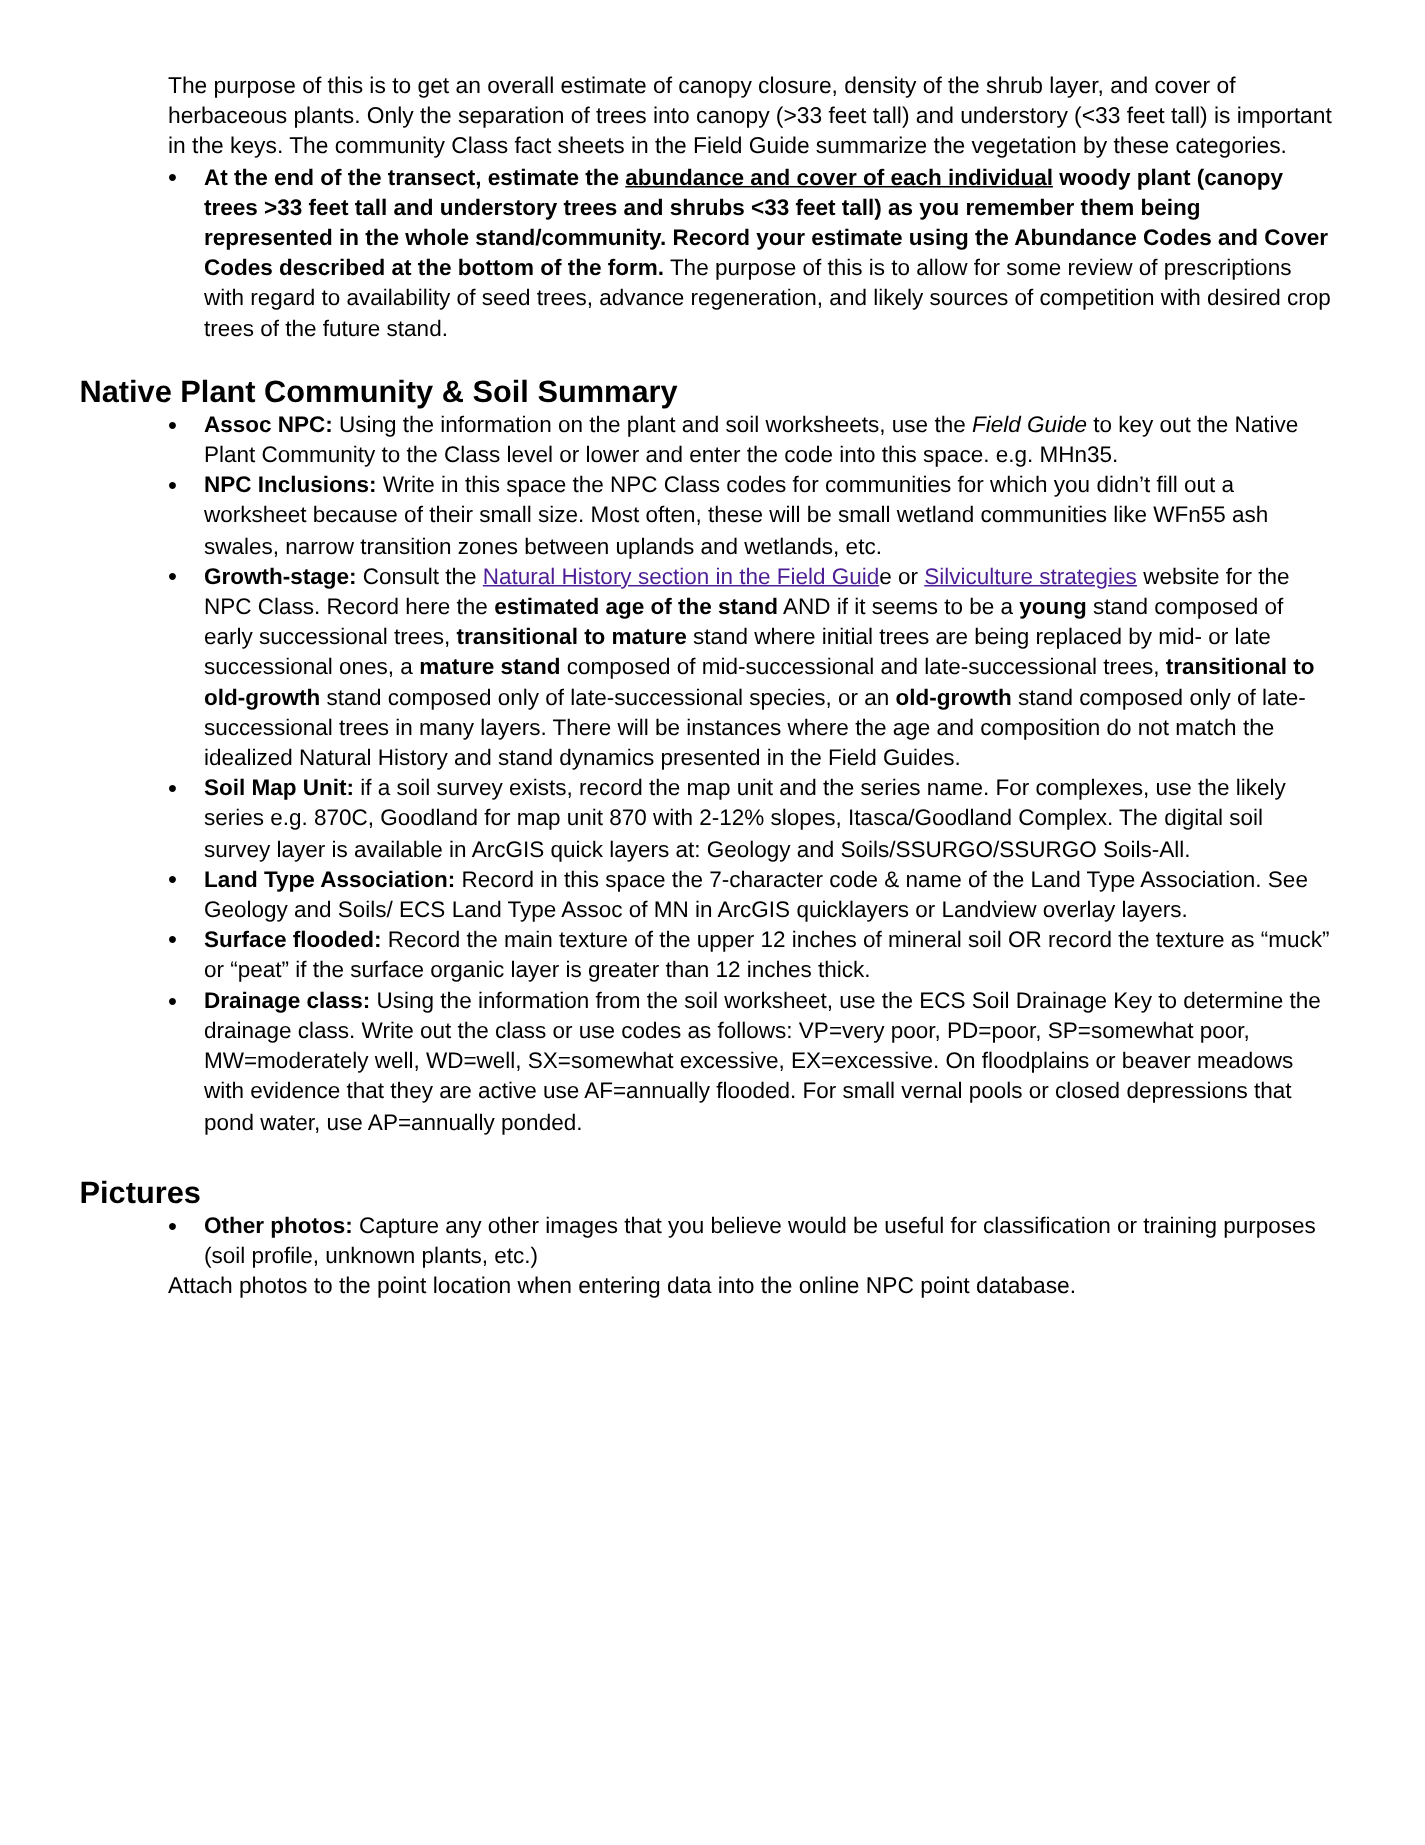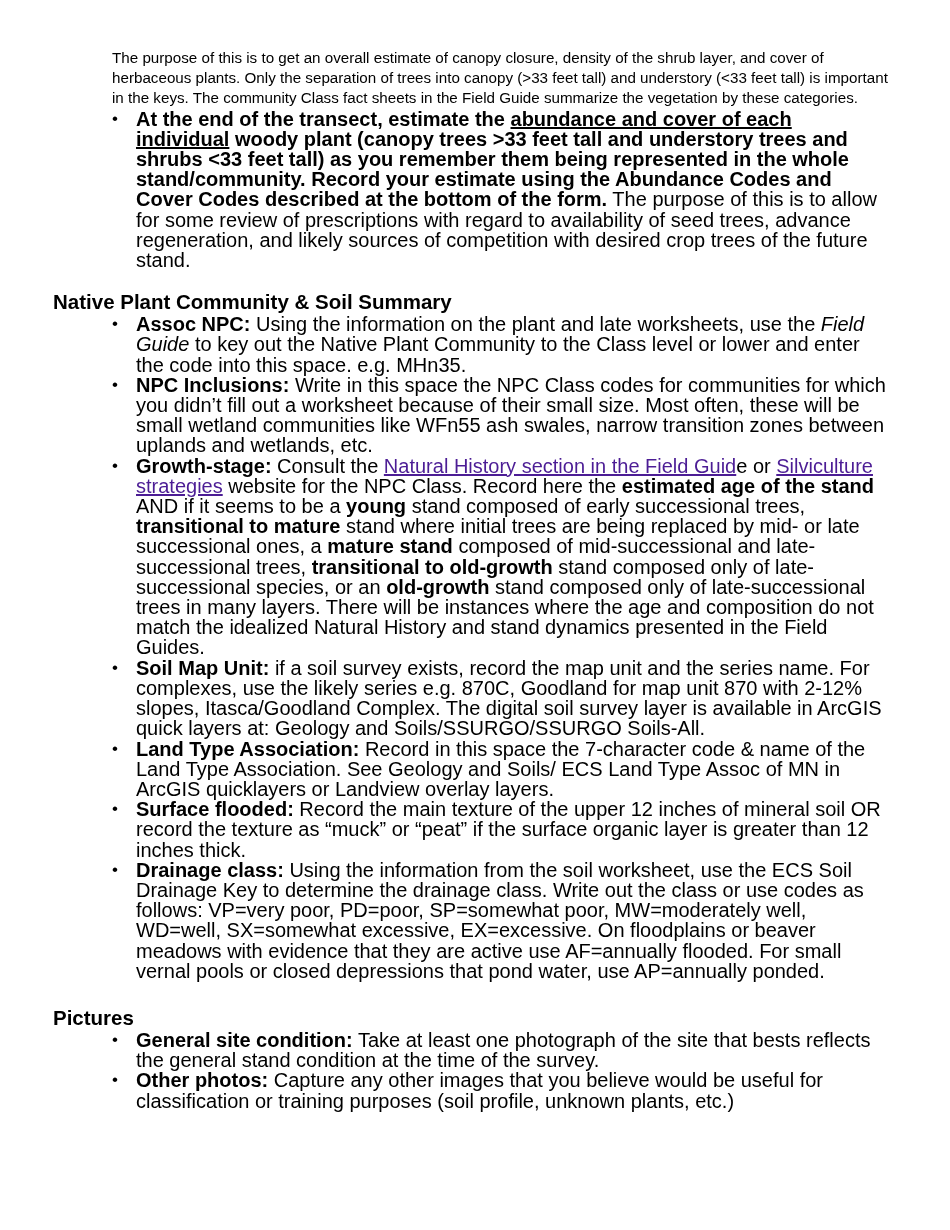--- a/index.html
+++ b/index.html
@@ -36,21 +36,21 @@
   }
   ul.bullets {
     list-style: none;
     margin: 0;
     padding: 0;
   }
   ul.bullets > li {
     position: relative;
     padding-left: 24px;
     margin: 0;
-    font-size: 20px;
+    font-size: 15px;
     line-height: 20.2px;
   }
   ul.bullets > li::before {
     content: "\2022";
     position: absolute;
     left: 0px;
     top: 0px;
     font-size: 17px;
     line-height: 20.2px;
   }
@@ -112,21 +112,21 @@
       </li>
     </ul>
 
     <div class="head-npc-wrap">
       <h2 class="section-head">Native Plant Community &amp; Soil Summary</h2>
     </div>
 
     <ul class="bullets group-npc">
 
       <li>
-        <b>Assoc NPC:</b><span> Using the information on the plant and late worksheets, use the </span><i>Field Guide</i><span> to key out the Native Plant Community to the Class level or lower and enter the code into this space. e.g. MHn35.</span>
+        <b>Assoc NPC:</b><span> Using the information on the plant and soil worksheets, use the </span><i>Field Guide</i><span> to key out the Native Plant Community to the Class level or lower and enter the code into this space. e.g. MHn35.</span>
       </li>
 
       <li>
         <b>NPC Inclusions:</b><span> Write in this space the NPC Class codes for communities for which you didn’t  fill out a worksheet because of their small size. Most often, these will be small wetland communities like WFn55 ash swales, narrow transition zones between uplands and wetlands, etc.</span>
       </li>
 
 
       <li>
         <b>Growth-stage:</b><span> Consult the </span><a class="doc-link" href="#">Natural History section in the Field Guid</a><span>e or </span><a class="doc-link" href="#">Silviculture strategies</a><span> website for the NPC Class. Record here the </span><b>estimated age of the stand</b><span> AND if it seems to be a </span><b>young</b><span> stand composed of early successional trees, </span><b>transitional to mature</b><span> stand where initial trees are being replaced by mid- or late successional ones, a </span><b>mature stand</b><span> composed of mid-successional and late-successional trees, </span><b>transitional to old-growth</b><span> stand composed only of late-successional species, or an </span><b>old-growth</b><span> stand composed only of late-successional trees in many layers. There will be instances where the age and composition do not match the idealized Natural History and stand dynamics presented in the Field Guides.</span>
       </li>
@@ -149,22 +149,20 @@
 
 
     </ul>
 
     <div class="head-pics-wrap">
       <h2 class="section-head">Pictures</h2>
     </div>
 
     <ul class="bullets group-pics">
       <li>
-        <b>General site condition:</b><span>  Take at least one photograph of the site that bests reflects the general stand condition at the time of the survey.</span>
-      </li>
-      <li>
         <b>Other photos:</b><span>  Capture any other images that you believe would be useful for classification or training purposes (soil profile, unknown plants, etc.)</span>
       </li>
     </ul>
 
+    <p class="body-para trailing-note">Attach photos to the point location when entering data into the online NPC point database.</p>
 
   </div>
 </div>
 
 </body></html>

